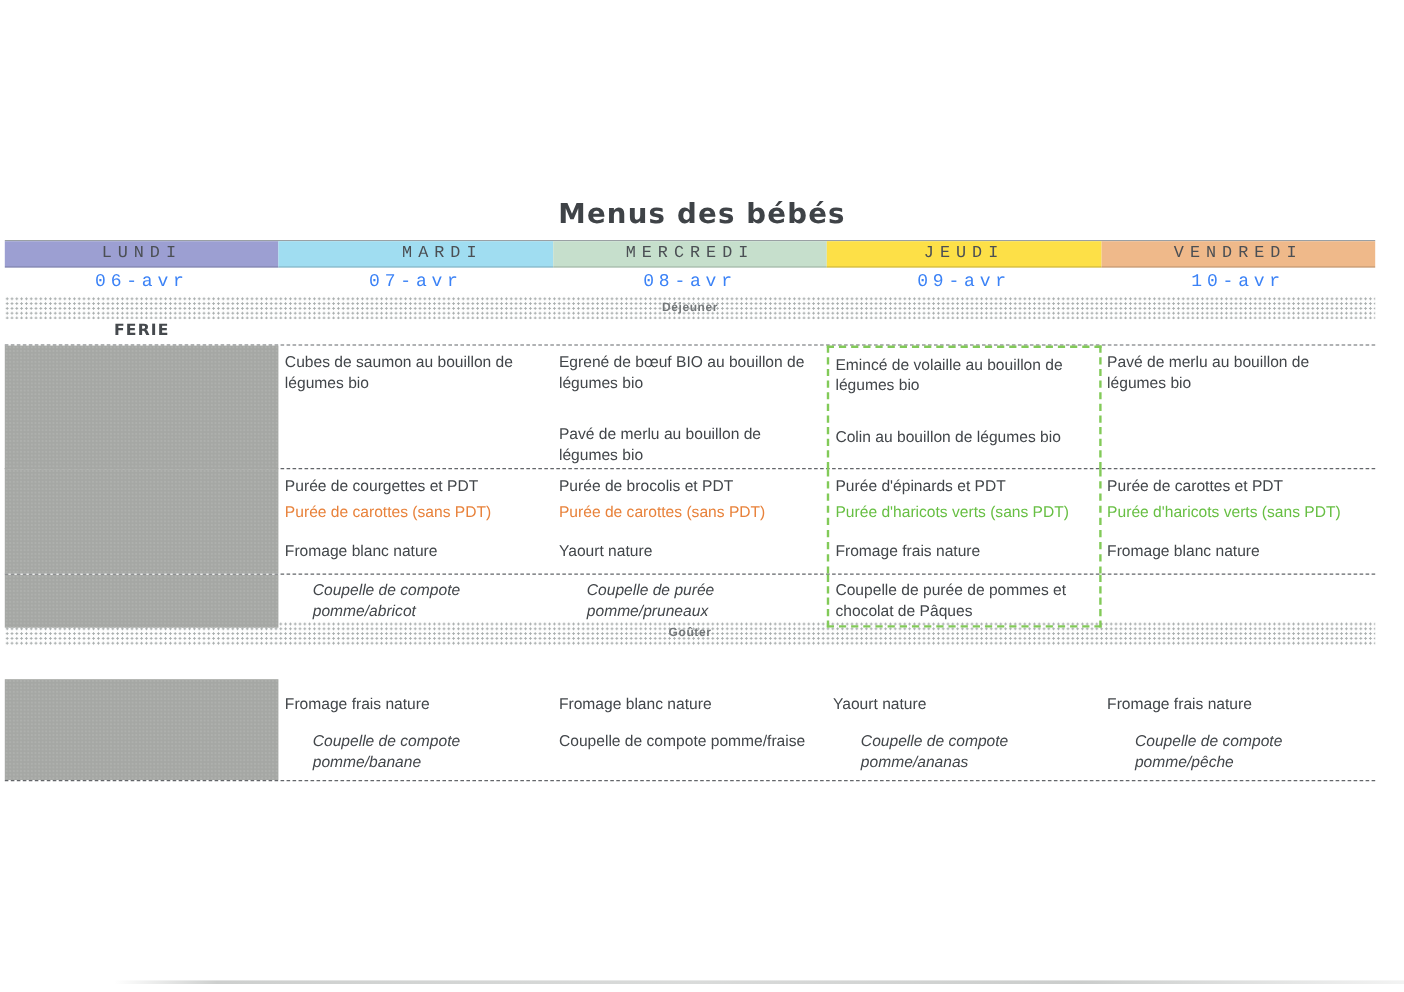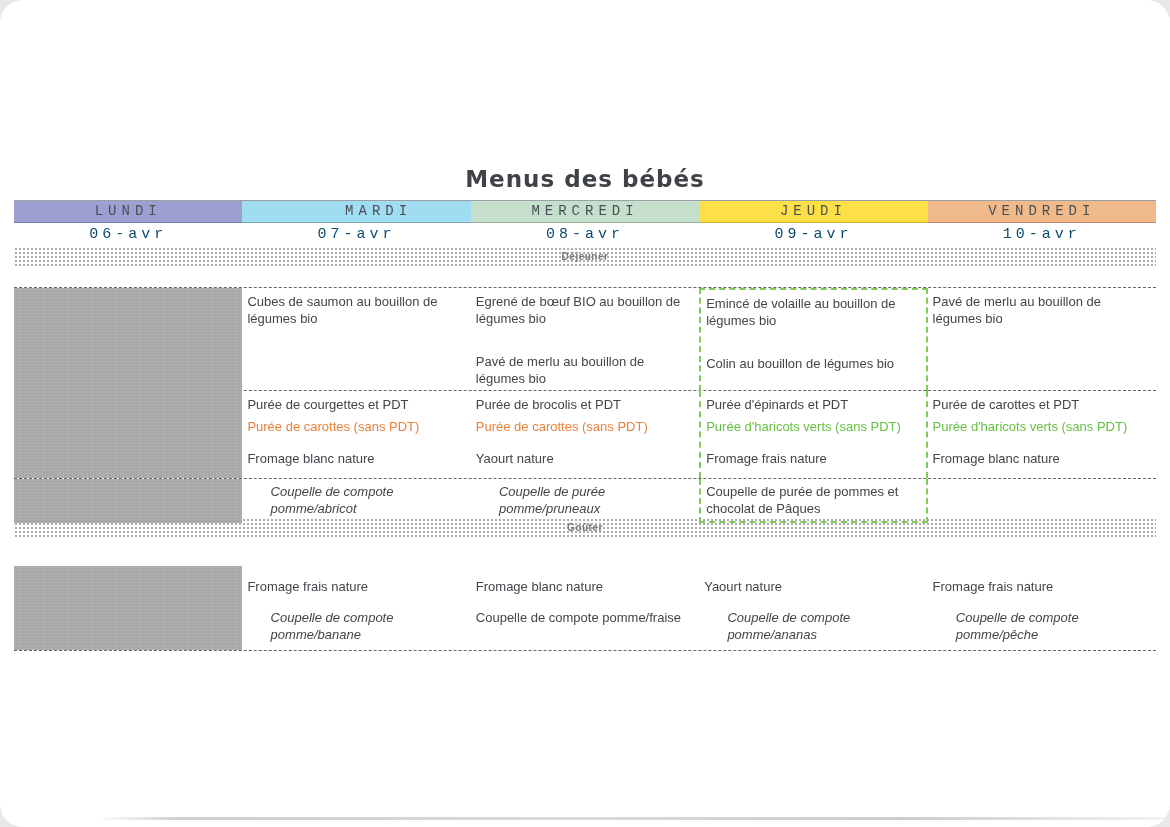--- a/index.html
+++ b/index.html
@@ -5,36 +5,35 @@
   * { box-sizing: border-box; margin: 0; padding: 0; }
   html,body { background:#e8e8e8; }
   .page {
     position: relative;
     width: 1170px;
     height: 827px;
     background: #ffffff;
     font-family: "Liberation Sans", sans-serif;
     overflow: hidden;
     margin: 0 auto;
-    border-radius: 23px;
   }
   .page-title {
     position: absolute;
     top: 166px; left: 0;
     width: 100%;
     text-align: center;
     font-family: "DejaVu Sans", sans-serif;
     font-size: 23px;
     font-weight: 800;
     letter-spacing: 1px;
     color: #3f4347;
   }
   .menu-table {
     position: absolute;
-    top: 200px; left: 14px;
+    top: 200px; left: 4px;
     width: 1142px;
   }
   .row { display: grid; grid-template-columns: repeat(5, 1fr); }
 
   
   .row-days { border-top: 1px solid #9aa0a4; }
   .day-head {
     height: 22px; line-height: 21px;
     text-align: center;
     font-family: "Liberation Mono", "DejaVu Sans Mono", monospace;
@@ -43,21 +42,21 @@
     color: #4b4f54;
     border-bottom: 1px solid rgba(0,0,0,0.22);
   }
   
   .date-cell {
     height: 24px; line-height: 24px;
     text-align: center;
     font-family: "Liberation Mono", "DejaVu Sans Mono", monospace;
     font-size: 15px;
     letter-spacing: 4px;
-    color: #0c4a6e;
+    color: #3b82f6;
   }
   
   .band {
     height: 19px;
     line-height: 19px;
     text-align: center;
     font-size: 10px;
     font-weight: bold;
     color: #74787a;
     background-color: #fdfdfd;
@@ -149,20 +148,21 @@
       <div class="date-cell">06-avr</div>
       <div class="date-cell">07-avr</div>
       <div class="date-cell">08-avr</div>
       <div class="date-cell">09-avr</div>
       <div class="date-cell">10-avr</div>
     </div>
 
     <div class="band">Déjeuner</div>
 
     <div class="row row-ferie">
+      <div class="ferie-label">FERIE</div>
       <div></div>
         <div></div>
         <div></div>
         <div></div>
     </div>
 
     <div class="row row-mains">
       <div class="gray"></div>
       <div class="cell main-cell">
         <div class="item">Cubes de saumon au bouillon de légumes bio</div>

